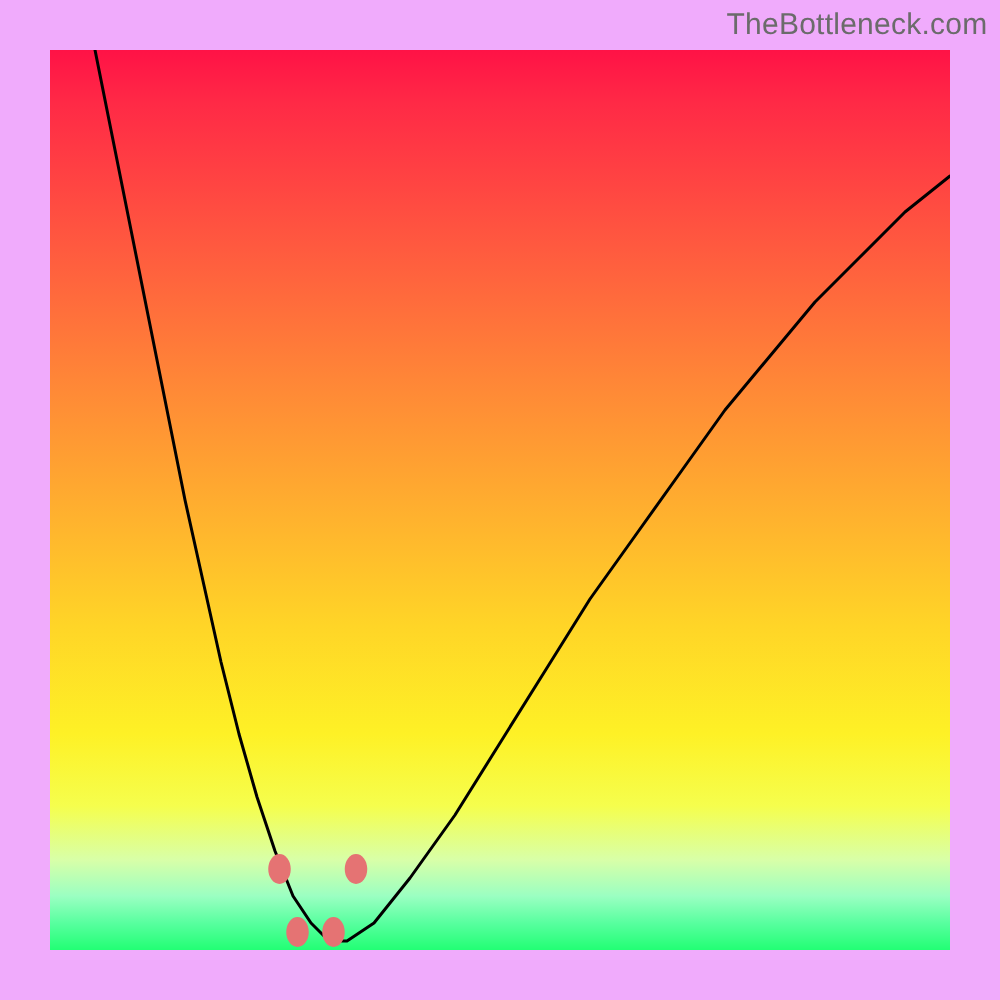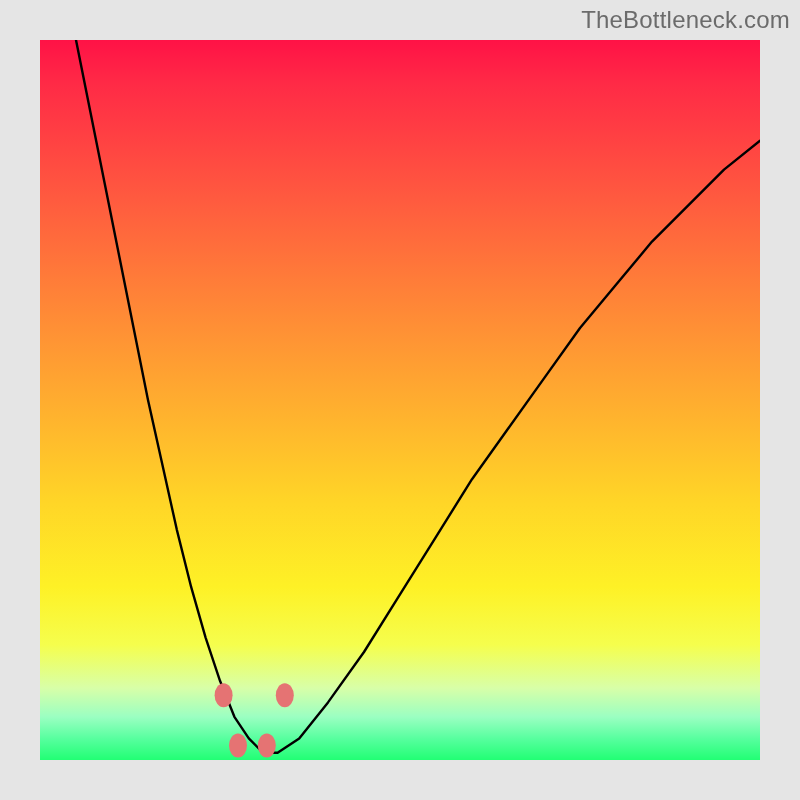--- a/index.html
+++ b/index.html
@@ -10,21 +10,21 @@
     background: #000000;
     overflow: hidden;
     font-family: Arial, Helvetica, sans-serif;
   }
   .frame {
     position: absolute;
     left: 0;
     top: 0;
     width: 800px;
     height: 800px;
-    background: #e5e5e5;
+    background: #f0abfc;
   }
   .watermark {
     position: absolute;
     top: 6px;
     right: 10px;
     color: #6b6b6b;
     font-size: 24px;
     font-weight: 400;
     letter-spacing: 0.2px;
   }

